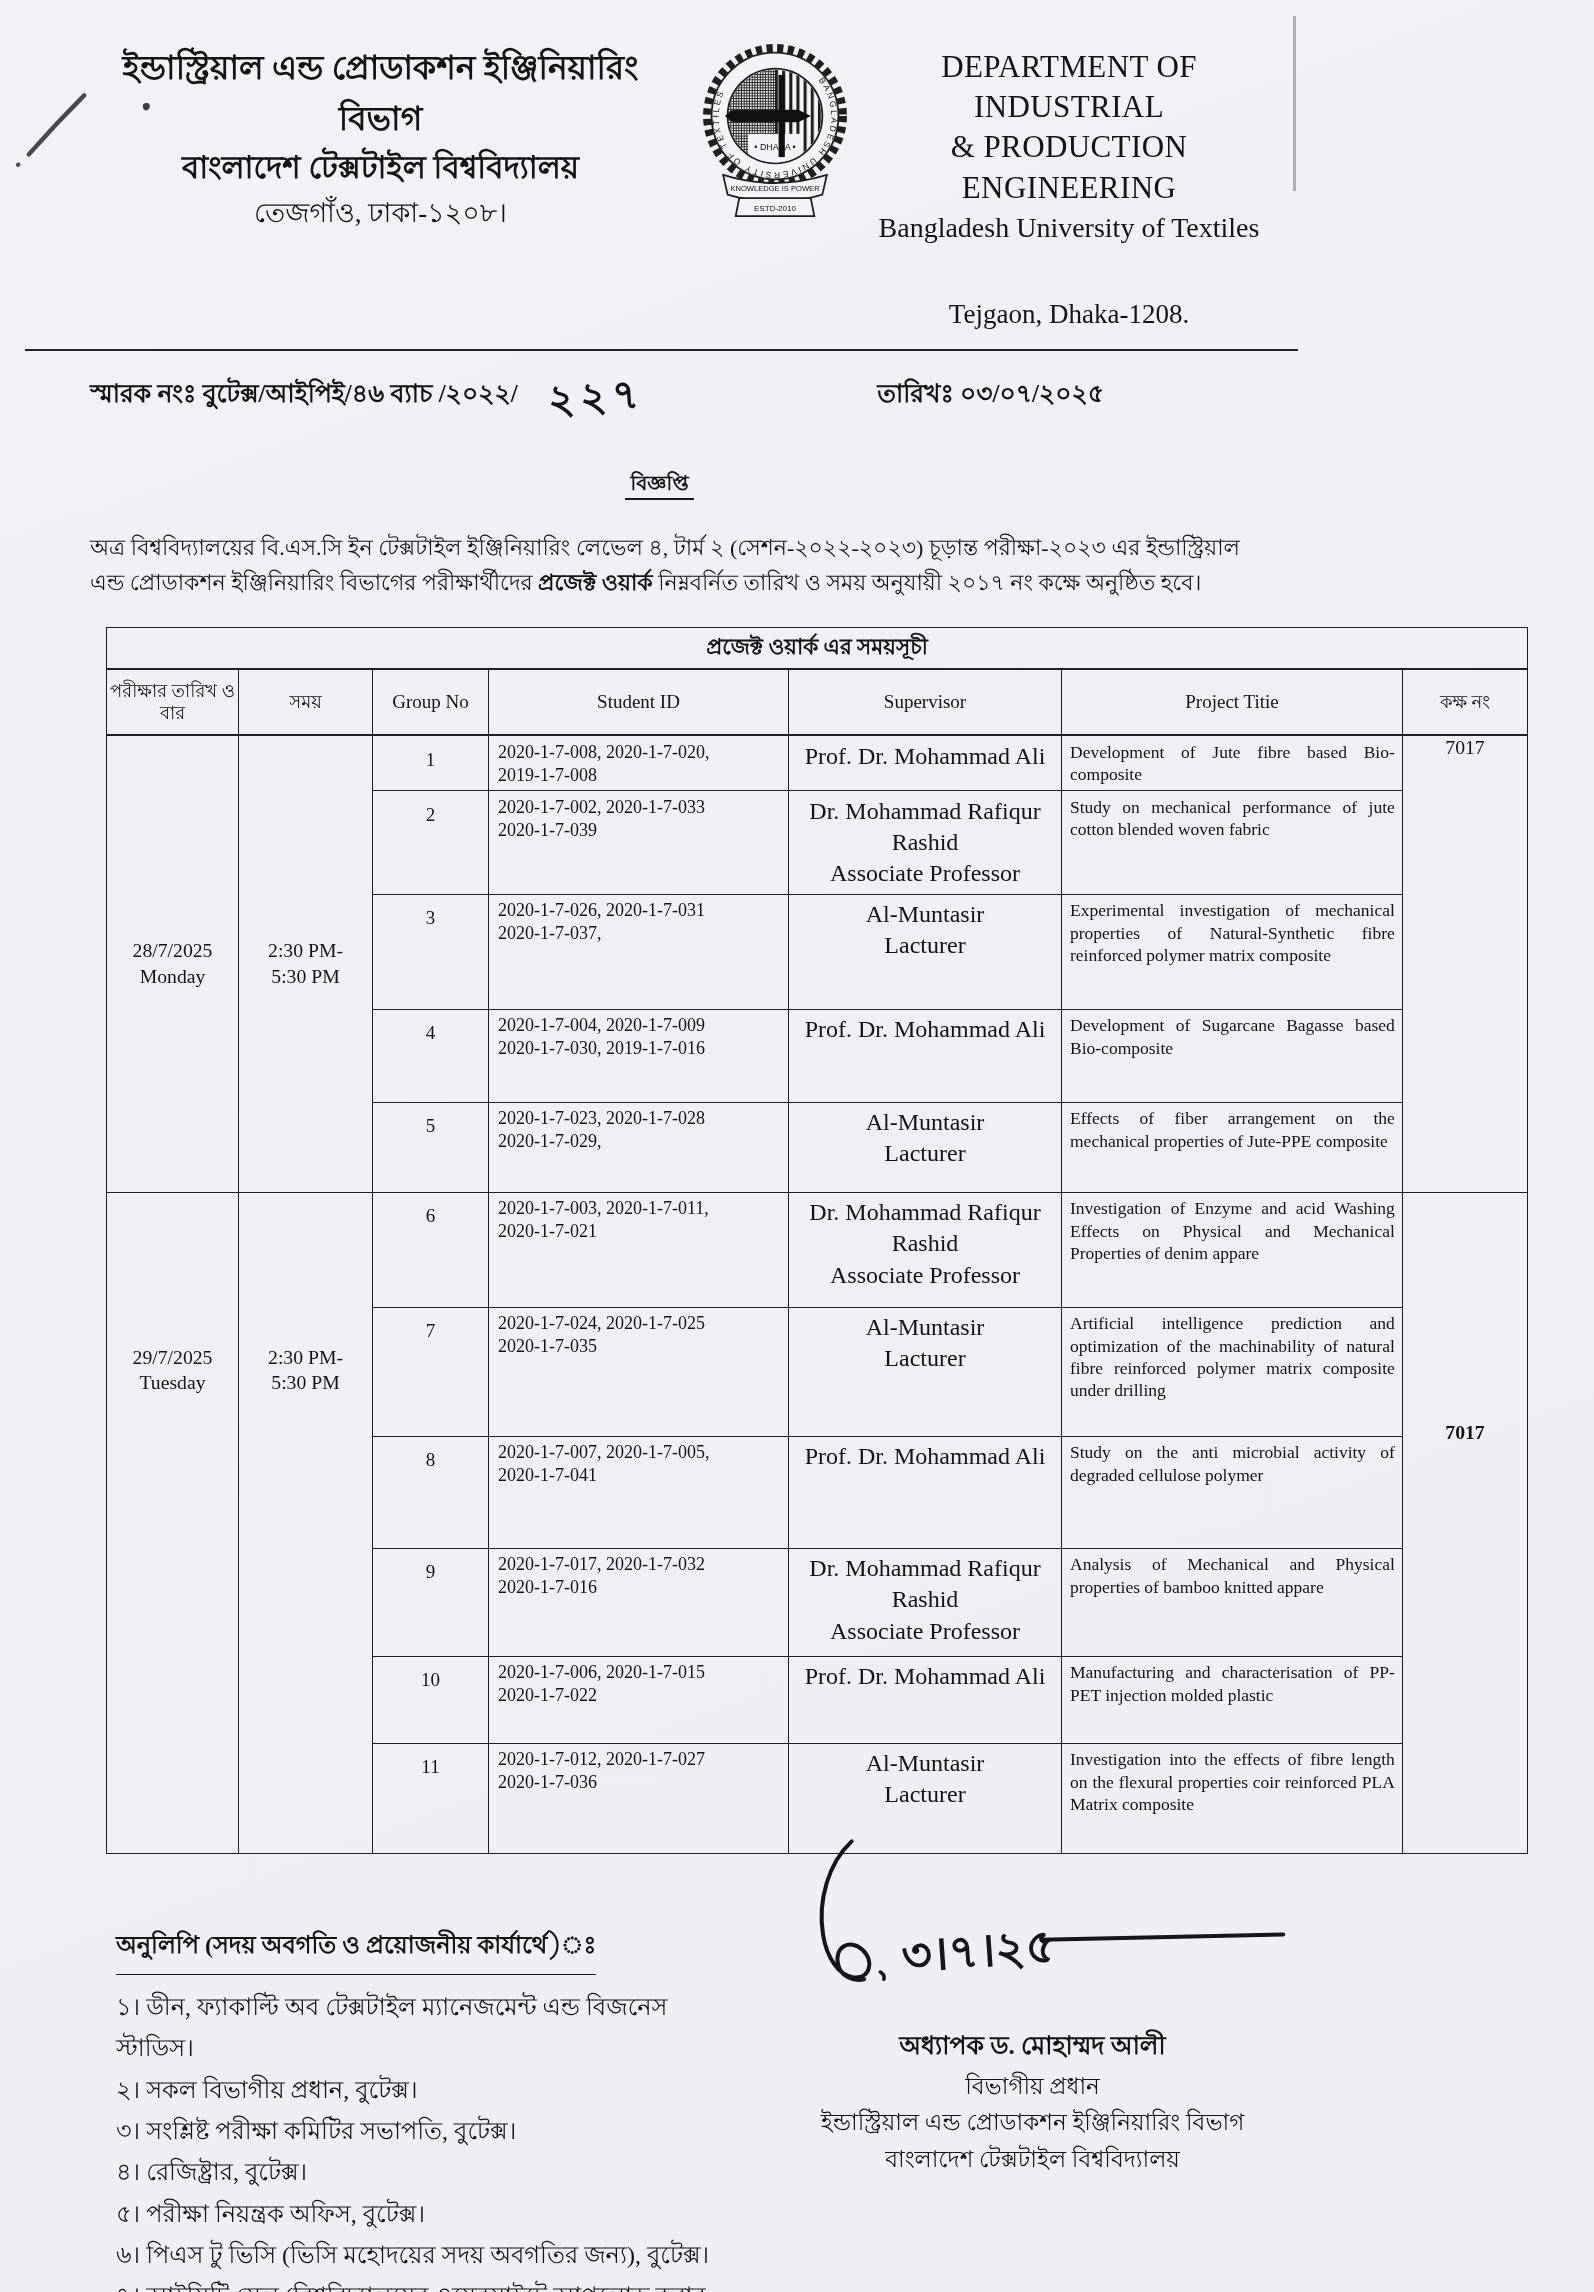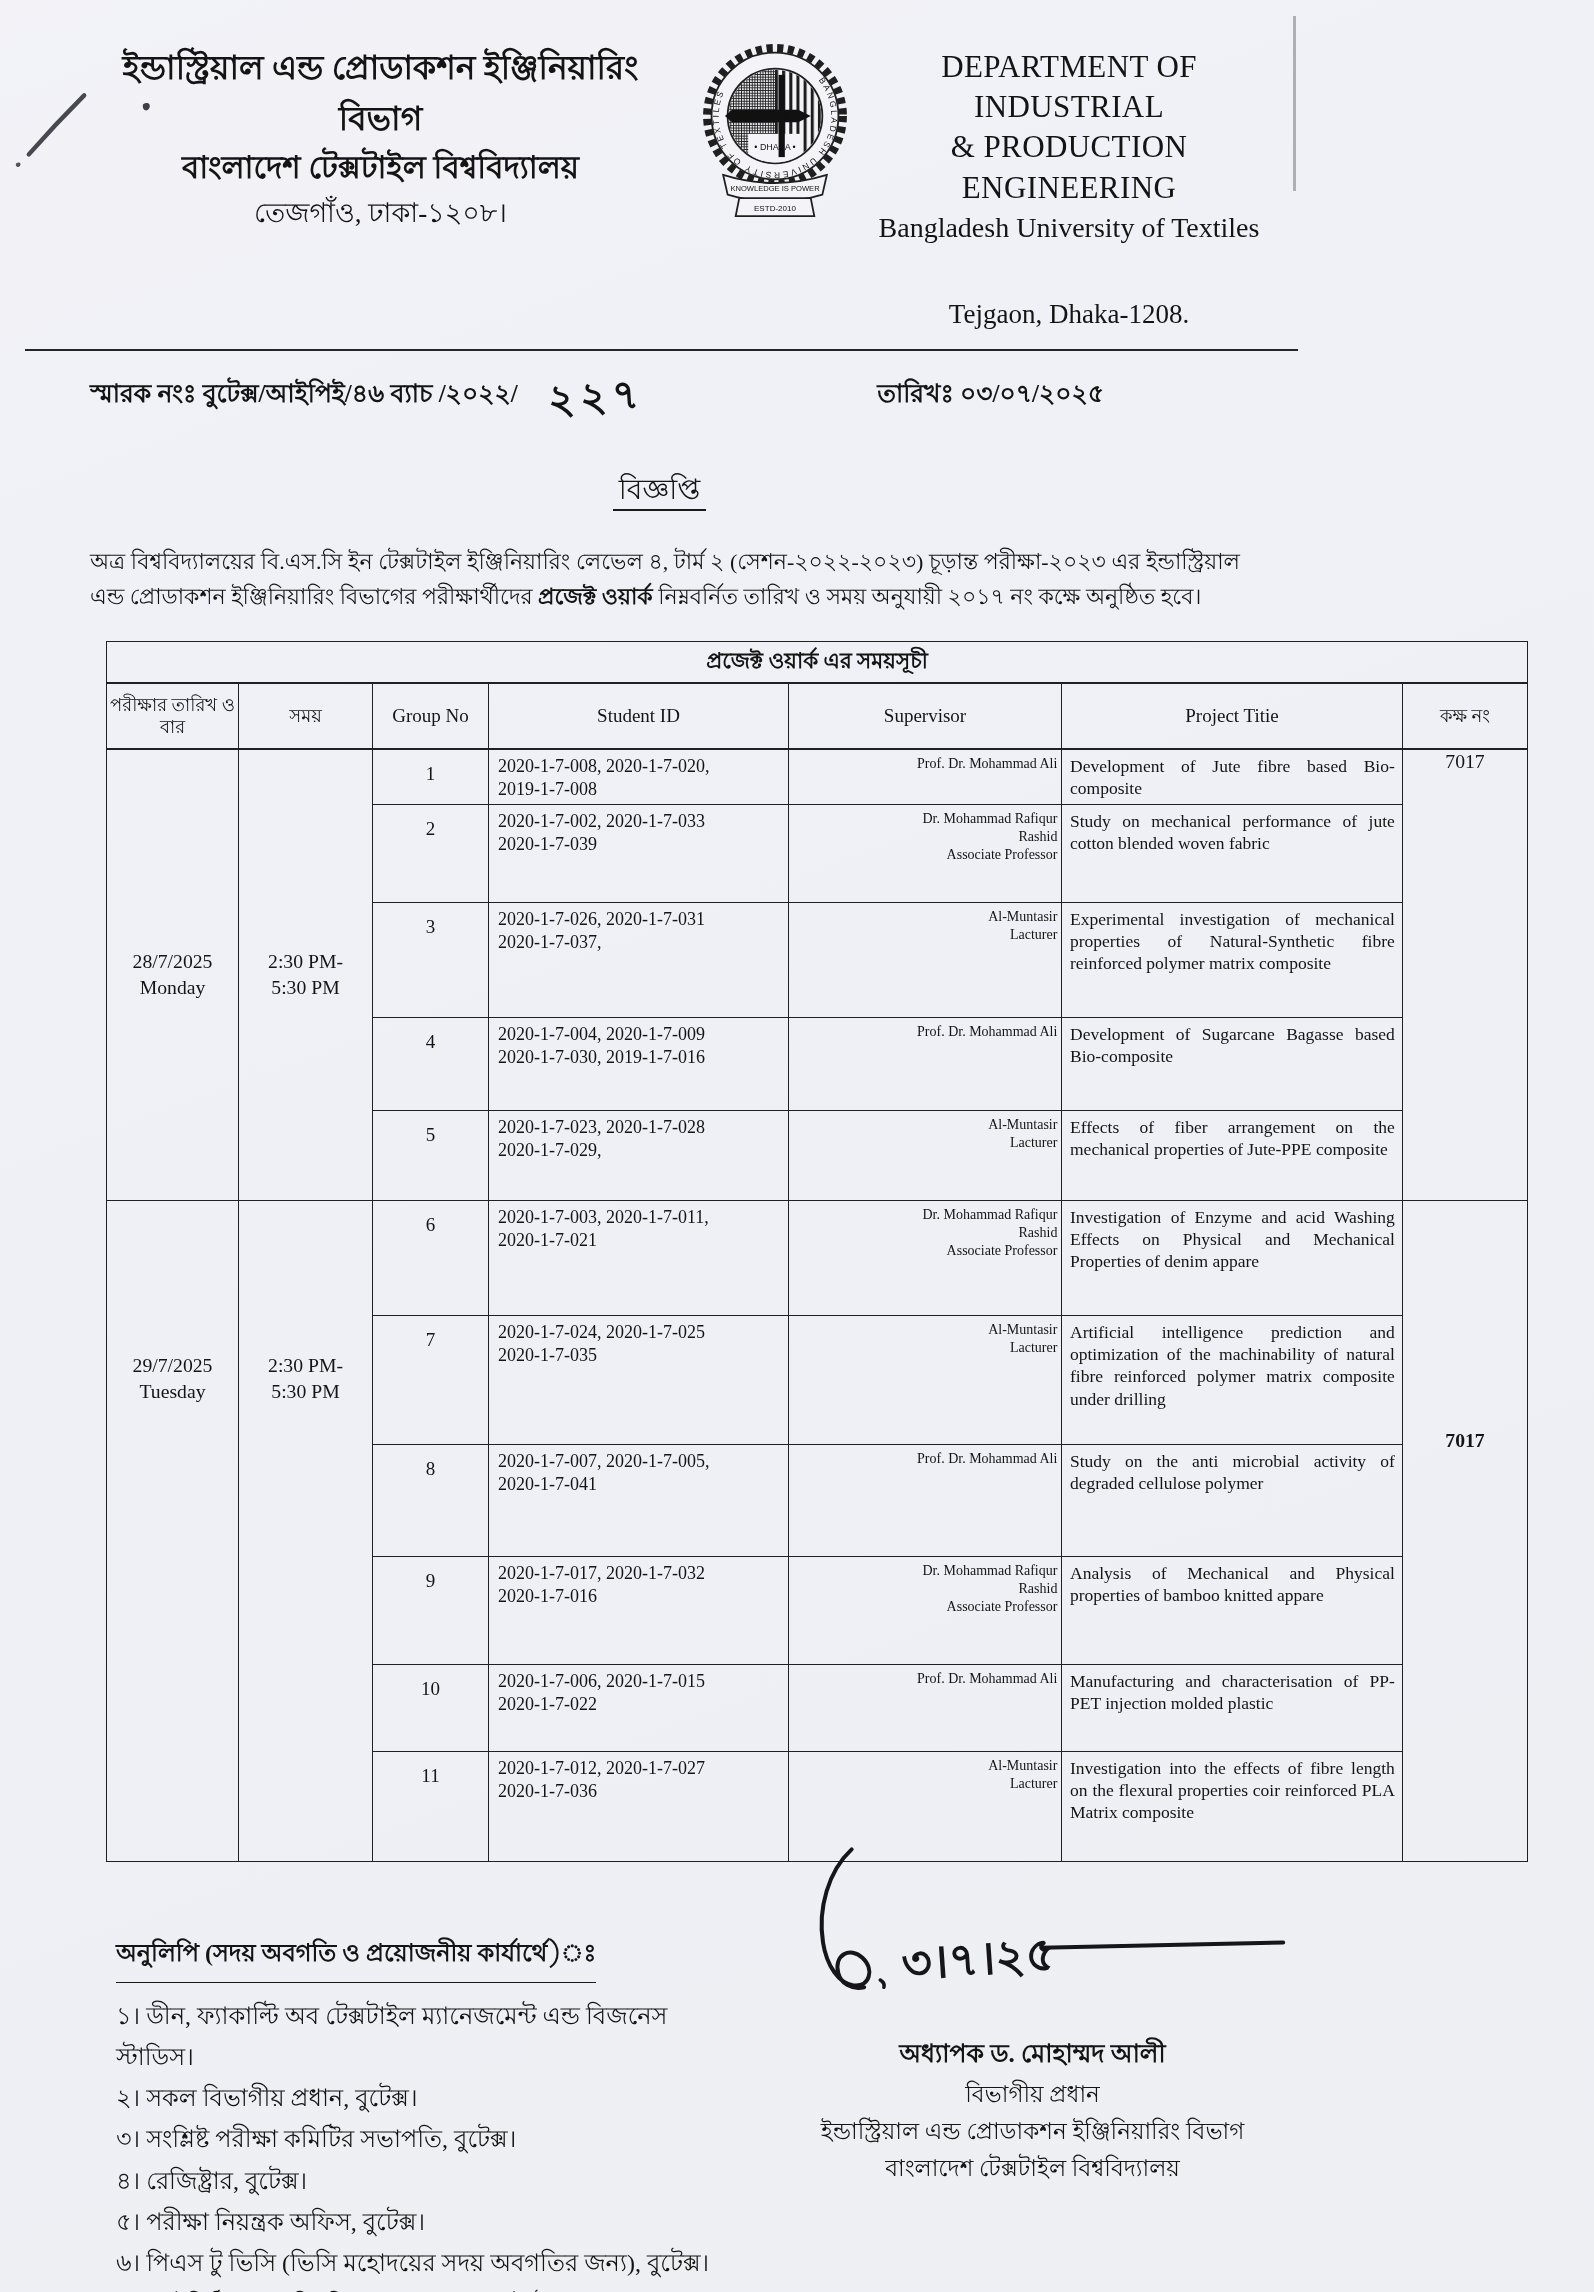--- a/index.html
+++ b/index.html
@@ -32,35 +32,35 @@
   .header-rule { border:none; border-top:2.7px solid #24242a; margin:16px 21.5px 0 25px; }
 
   
   .memo-row { display:flex; justify-content:space-between; align-items:flex-start; padding:23px 215px 0 90px; font-size:25px; }
   .memo-left { display:flex; align-items:flex-start; }
   .memo-label { font-weight:600; }
   .handwritten { font-size:41px; font-weight:600; margin-left:30px; transform:rotate(-4deg); position:relative; top:-9px; letter-spacing:5.4px; }
   .memo-date { font-weight:600; }
 
   .notice-title { text-align:center; margin-top:25px; }
-  .notice-title span { font-size:28px; font-weight:400; border-bottom:2.7px solid #1a1a1a; padding:0 5.4px 4.5px 5.4px; }
+  .notice-title span { font-size:20px; font-weight:700; border-bottom:2.7px solid #1a1a1a; padding:0 5.4px 4.5px 5.4px; }
 
   .body-par { margin:30px 79px 3px 90px; font-size:22px; line-height:1.58; text-align:justify; }
   .body-par strong { font-weight:bold; }
 
   
   table.schedule { border-collapse:collapse; margin:27px 0 0 106px; width:1422px; table-layout:fixed;border-radius:31px; }
   table.schedule td { border:1.8px solid #202024; vertical-align:top; overflow:hidden; }
   .t-title { text-align:center; font-weight:bold; font-size:21.5px; height:32px; vertical-align:middle !important; padding:1.8px 0; border-bottom-width:2.7px !important; }
   .th-cell { text-align:center; vertical-align:middle !important; font-size:19px; height:66px; line-height:1.25; border-bottom-width:2.7px !important; }
   .th-bn { font-size:18px; }
   .no-cell { text-align:center; font-size:19px; padding-top:12.5px; }
   .id-cell { font-size:18px; padding:4.5px 5.4px 3.6px 9px; line-height:1.28; }
   .id-cell span { display:block; }
-  .sup-cell { text-align:right; font-size:14px; padding:4.5px 3.6px; line-height:1.3; }
+  .sup-cell { text-align:center; font-size:24px; padding:4.5px 3.6px; line-height:1.3; }
   .sup-cell span { display:block; }
   .proj-cell { font-size:17.5px; padding:4.5px 7.2px 3.6px 8px; line-height:1.28; text-align:justify; }
   .date-cell, .time-cell { text-align:center; font-size:19.7px; line-height:1.3; }
   .date-cell span, .time-cell span { display:block; }
   .d0 .date-cell, .d0 .time-cell { vertical-align:middle; }
   .d1 .date-cell, .d1 .time-cell { padding-top:152px; }
   .room-cell { text-align:center; font-size:19.7px; }
   .room-d0 { vertical-align:middle; }
   .room-d1 { padding-top:228px; font-weight:bold; }
 

